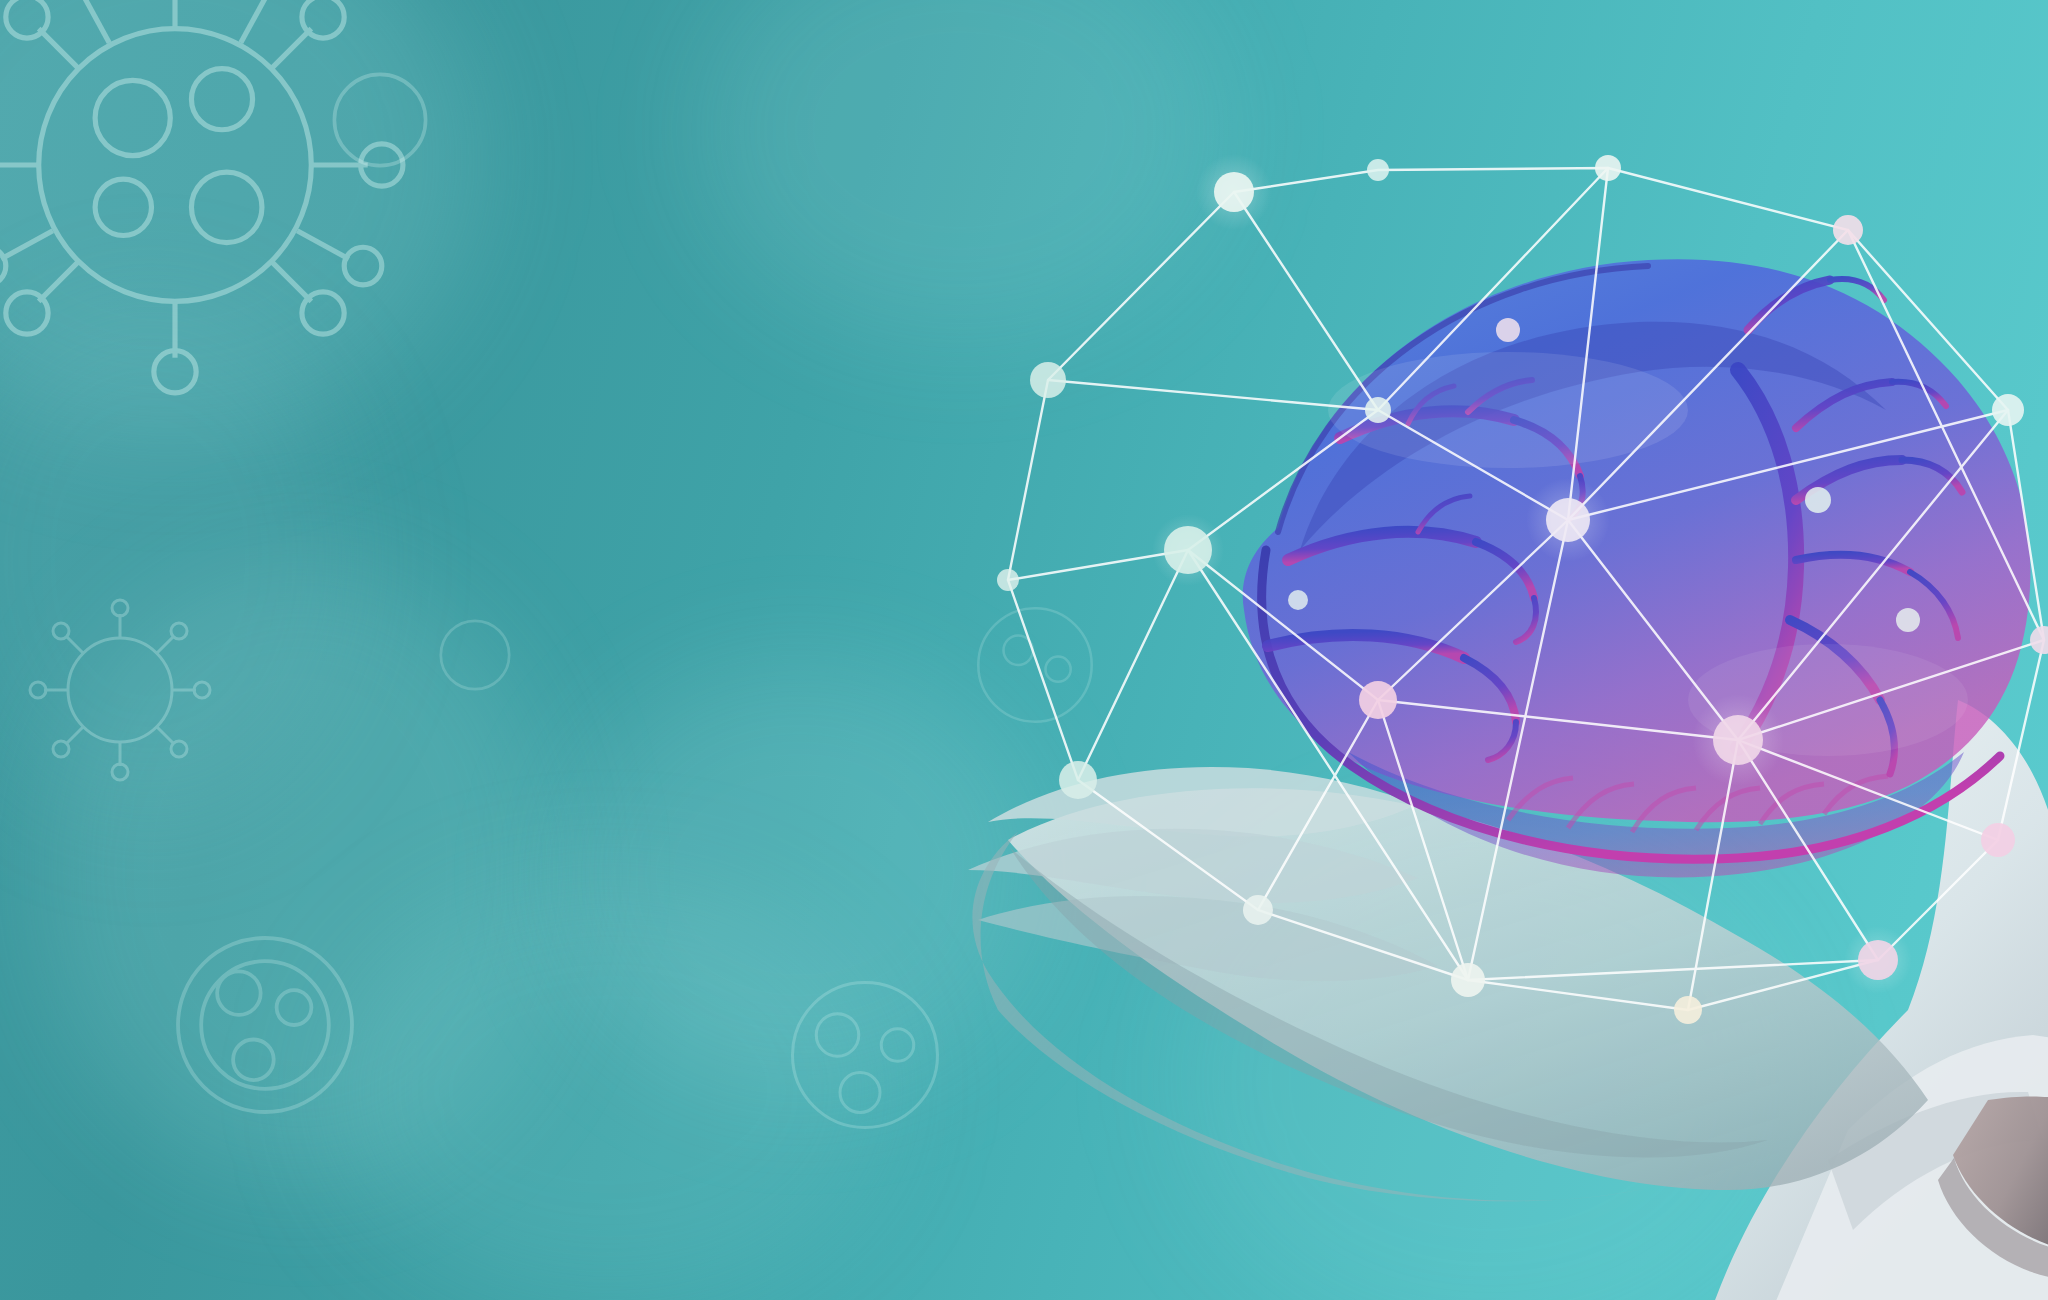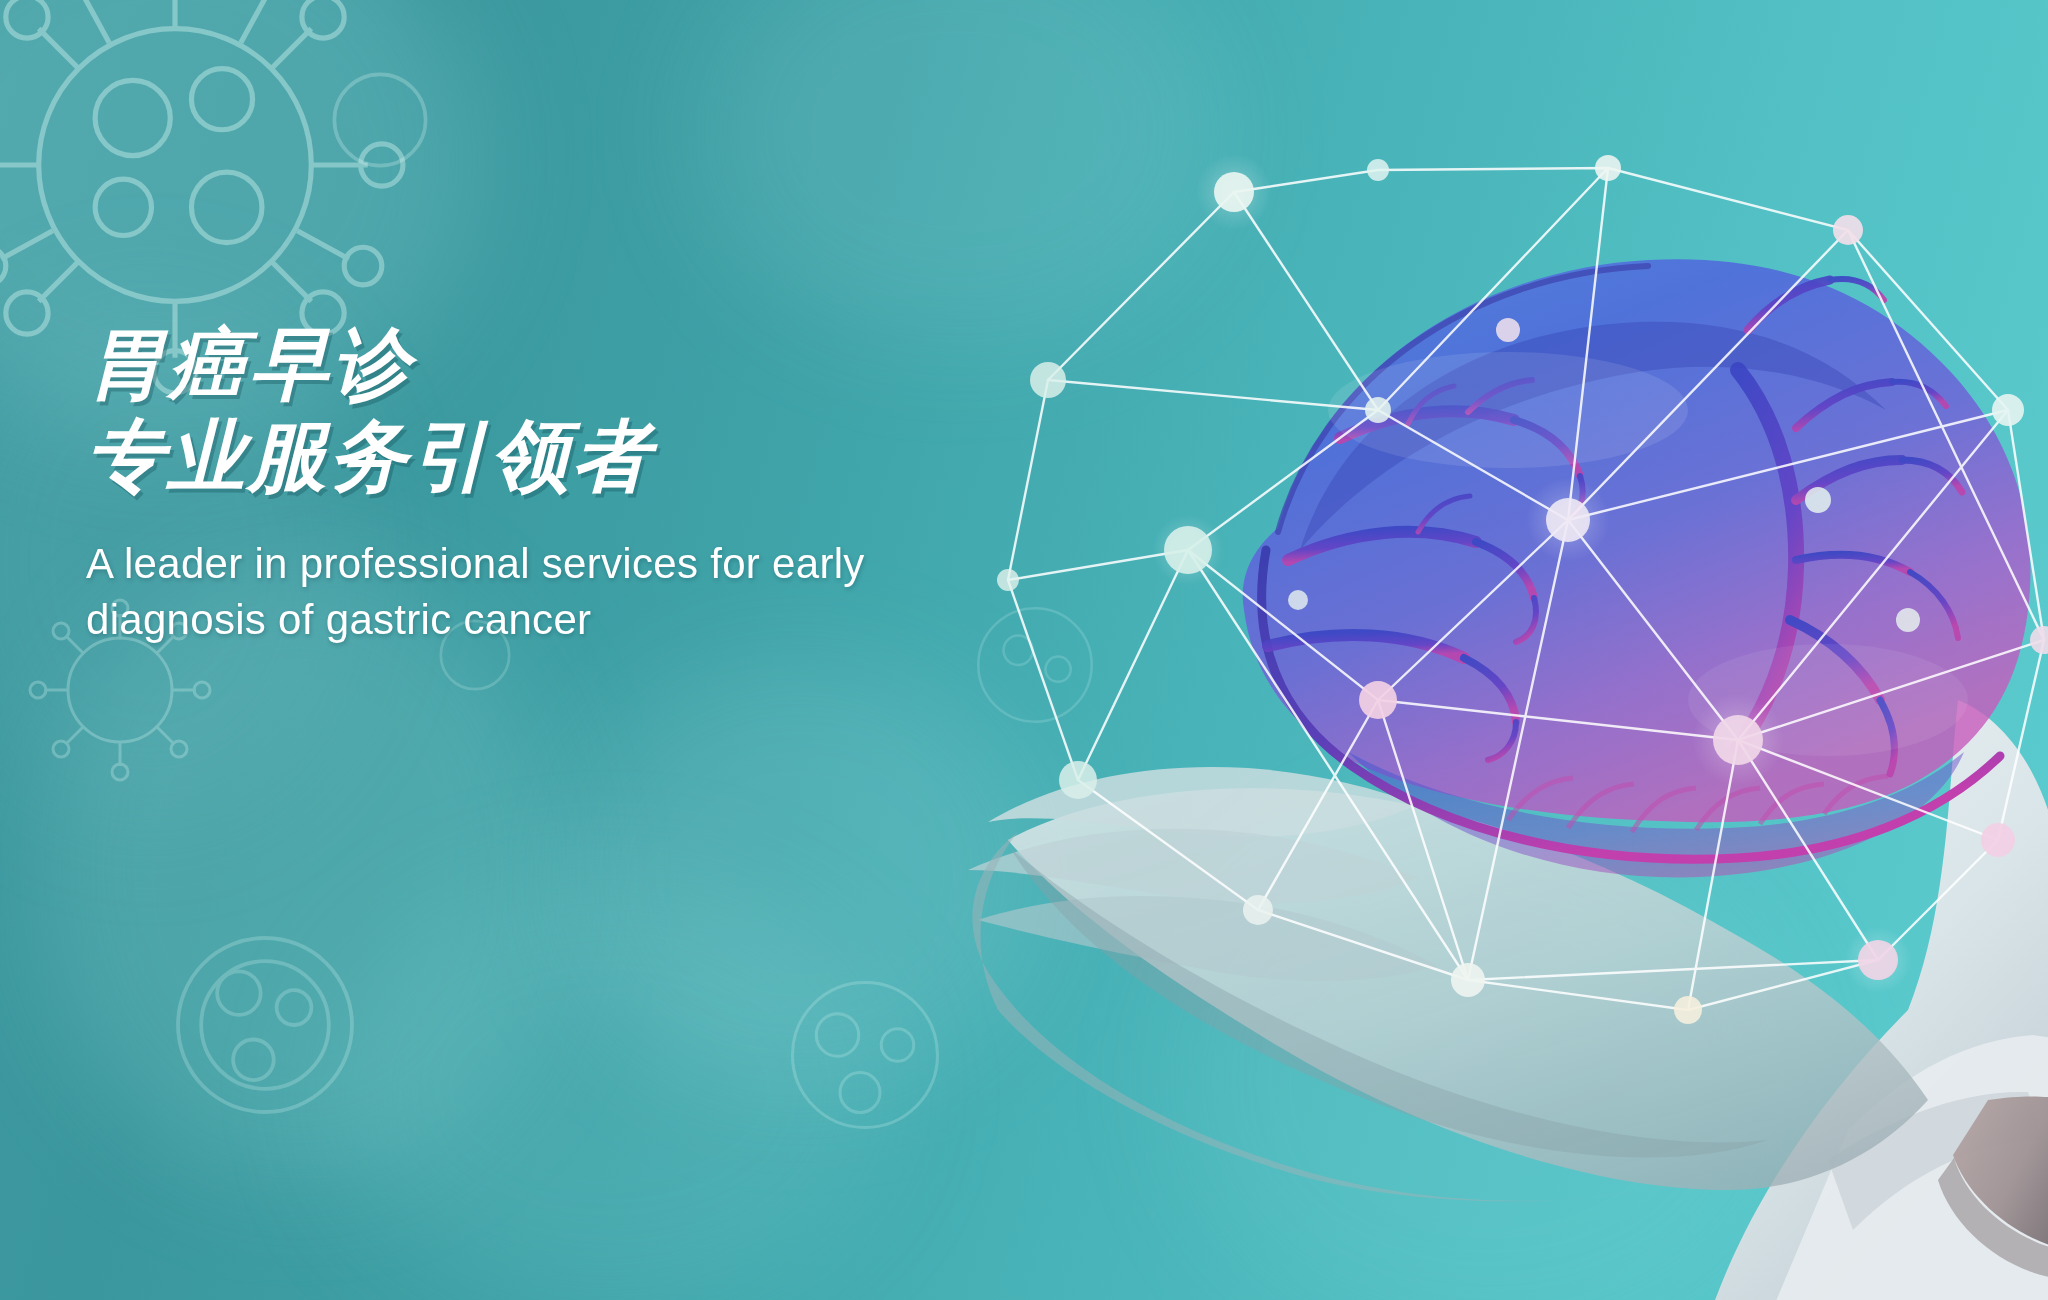--- a/index.html
+++ b/index.html
@@ -391,20 +391,14 @@
         <circle cx="430" cy="620" r="19" fill="#f2cfe3" opacity=".92"></circle>
         <circle cx="790" cy="660" r="25" fill="#f0d7e8" opacity=".92"></circle>
         <circle cx="350" cy="520" r="10" fill="#e8f4f0" opacity=".8"></circle>
         <circle cx="560" cy="250" r="12" fill="#f2e3ec" opacity=".85"></circle>
         <circle cx="870" cy="420" r="13" fill="#e4f2ee" opacity=".85"></circle>
         <circle cx="960" cy="540" r="12" fill="#e9f3ef" opacity=".82"></circle>
       </g>
     </svg>
   </div>
 
-  <div class="copy">
-    <div class="headline">胃癌早诊</div>
-    <div class="headline headline-2">专业服务引领者</div>
-    <div class="subline">A leader in professional services for early</div>
-    <div class="subline" style="margin-top:0;">diagnosis of gastric cancer</div>
-  </div>
 
 </div>
 
 </body></html>

